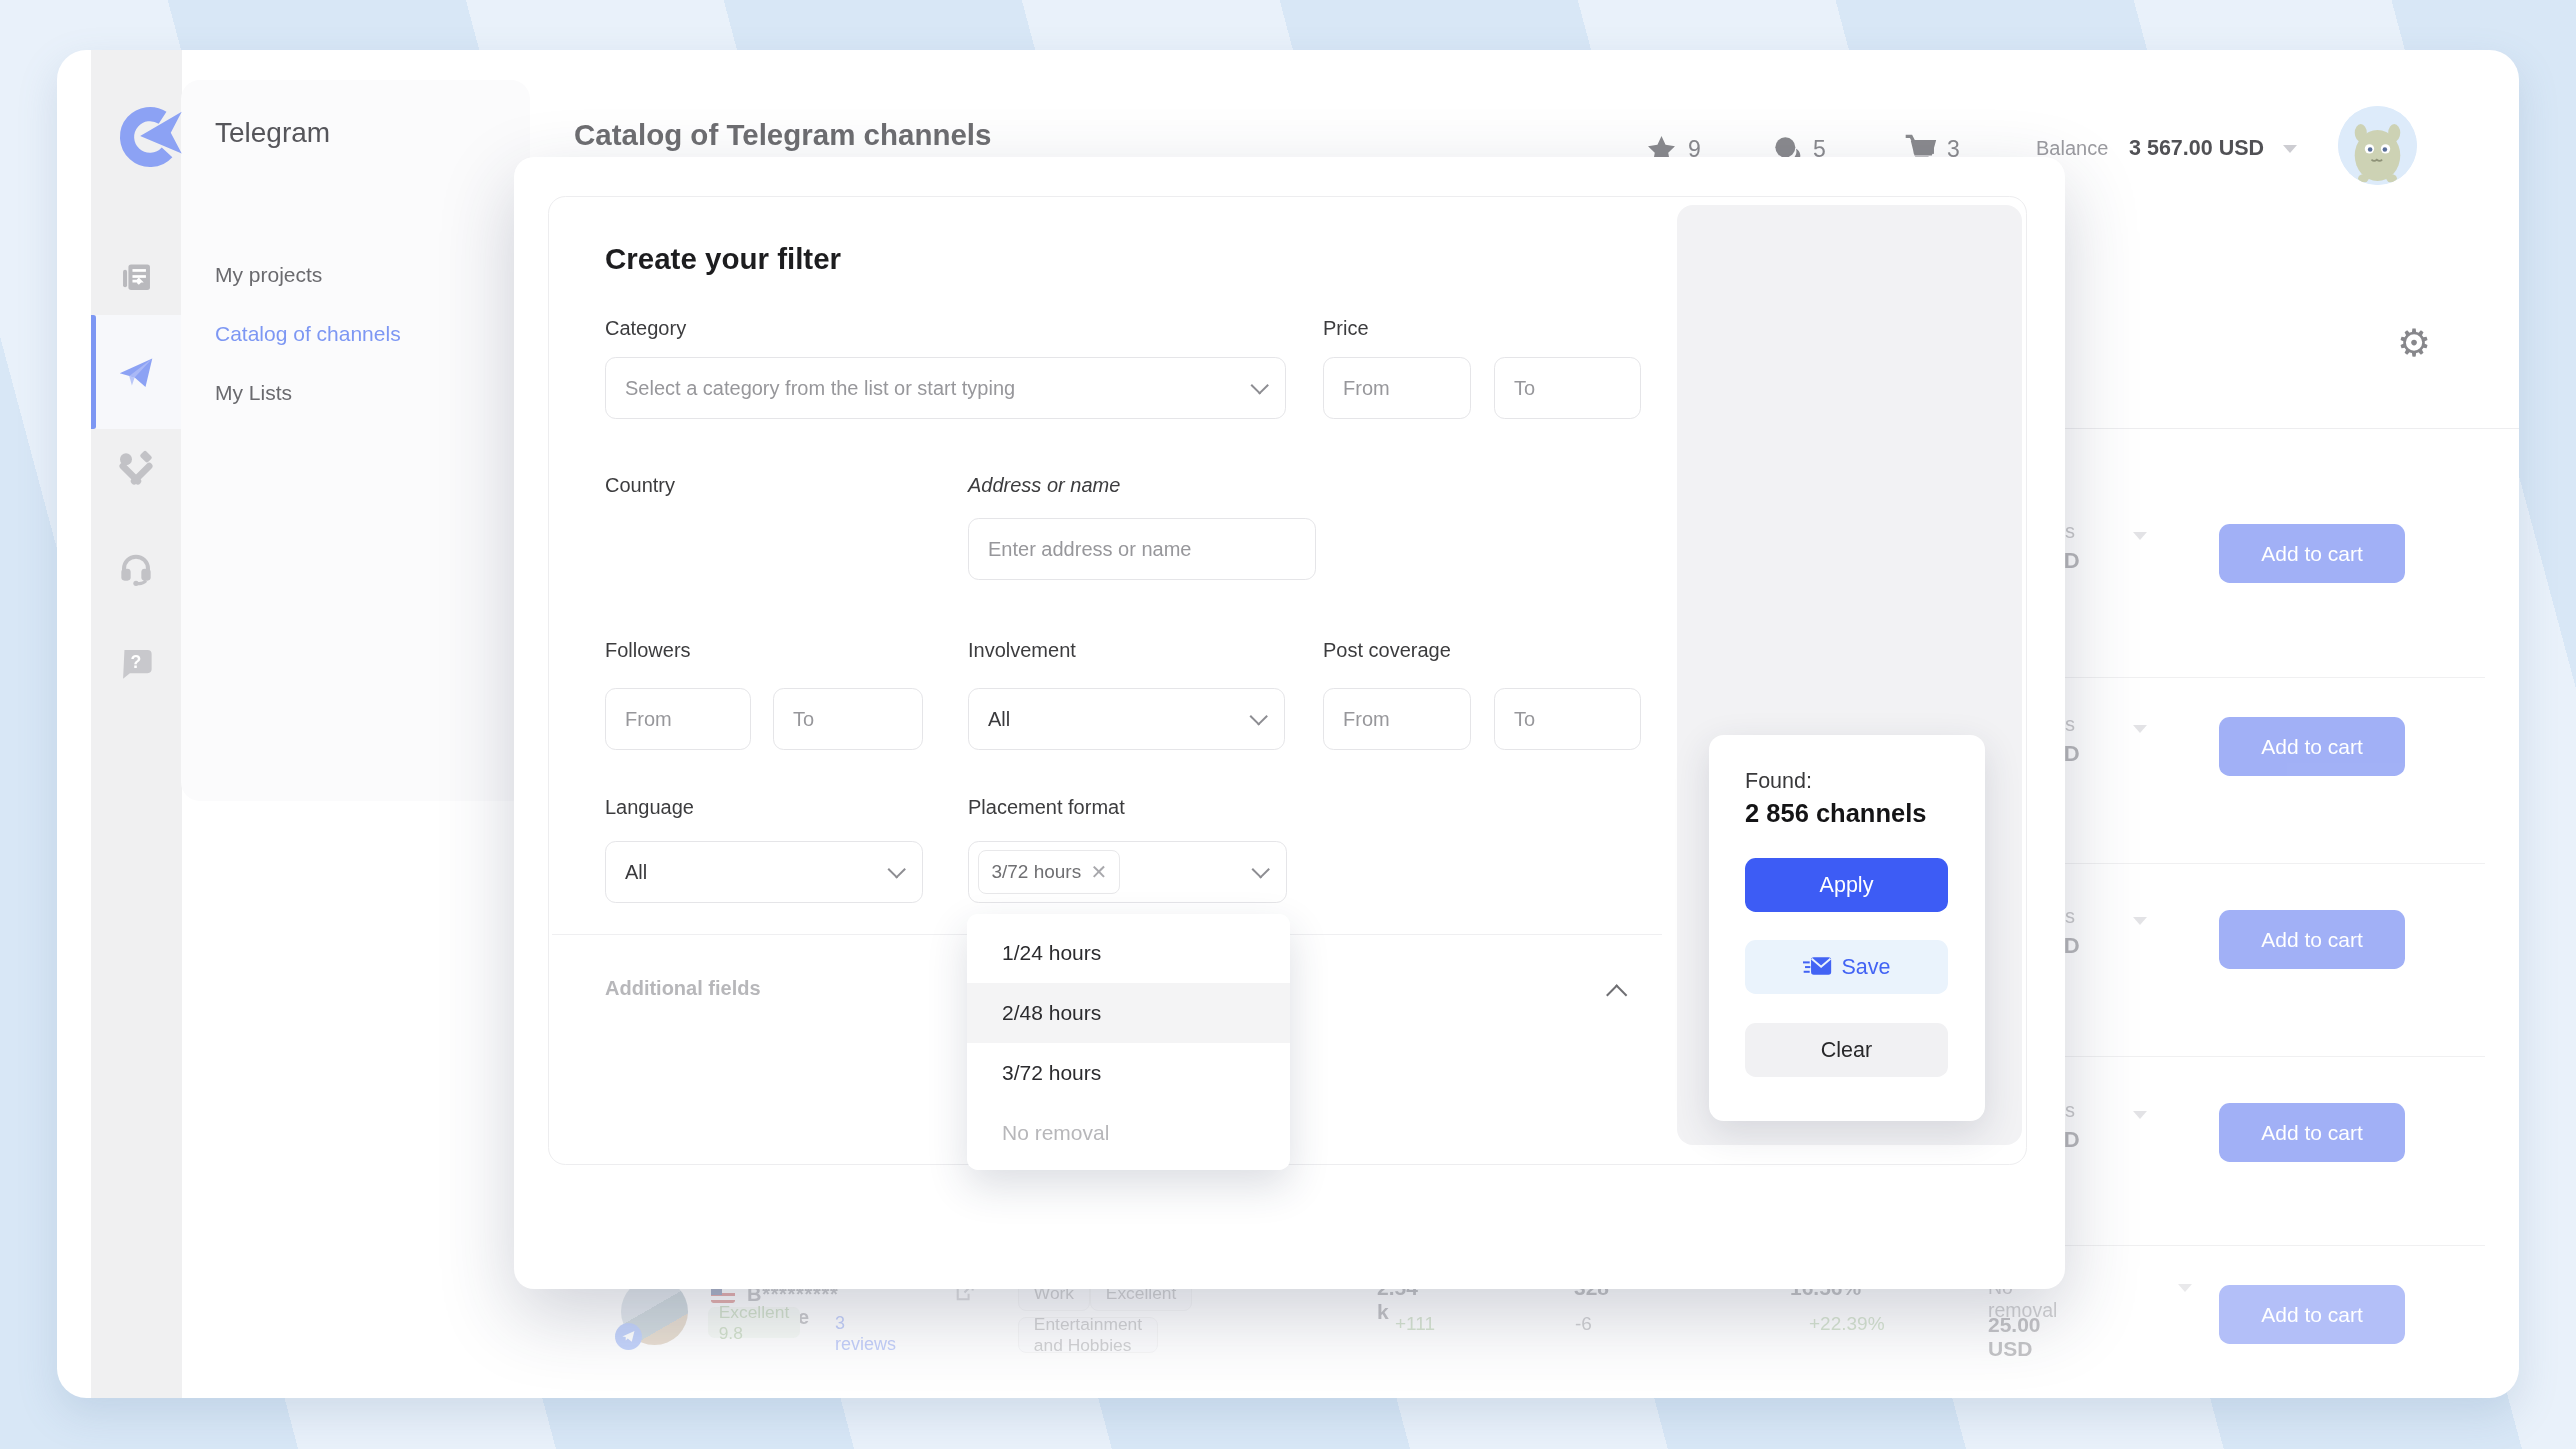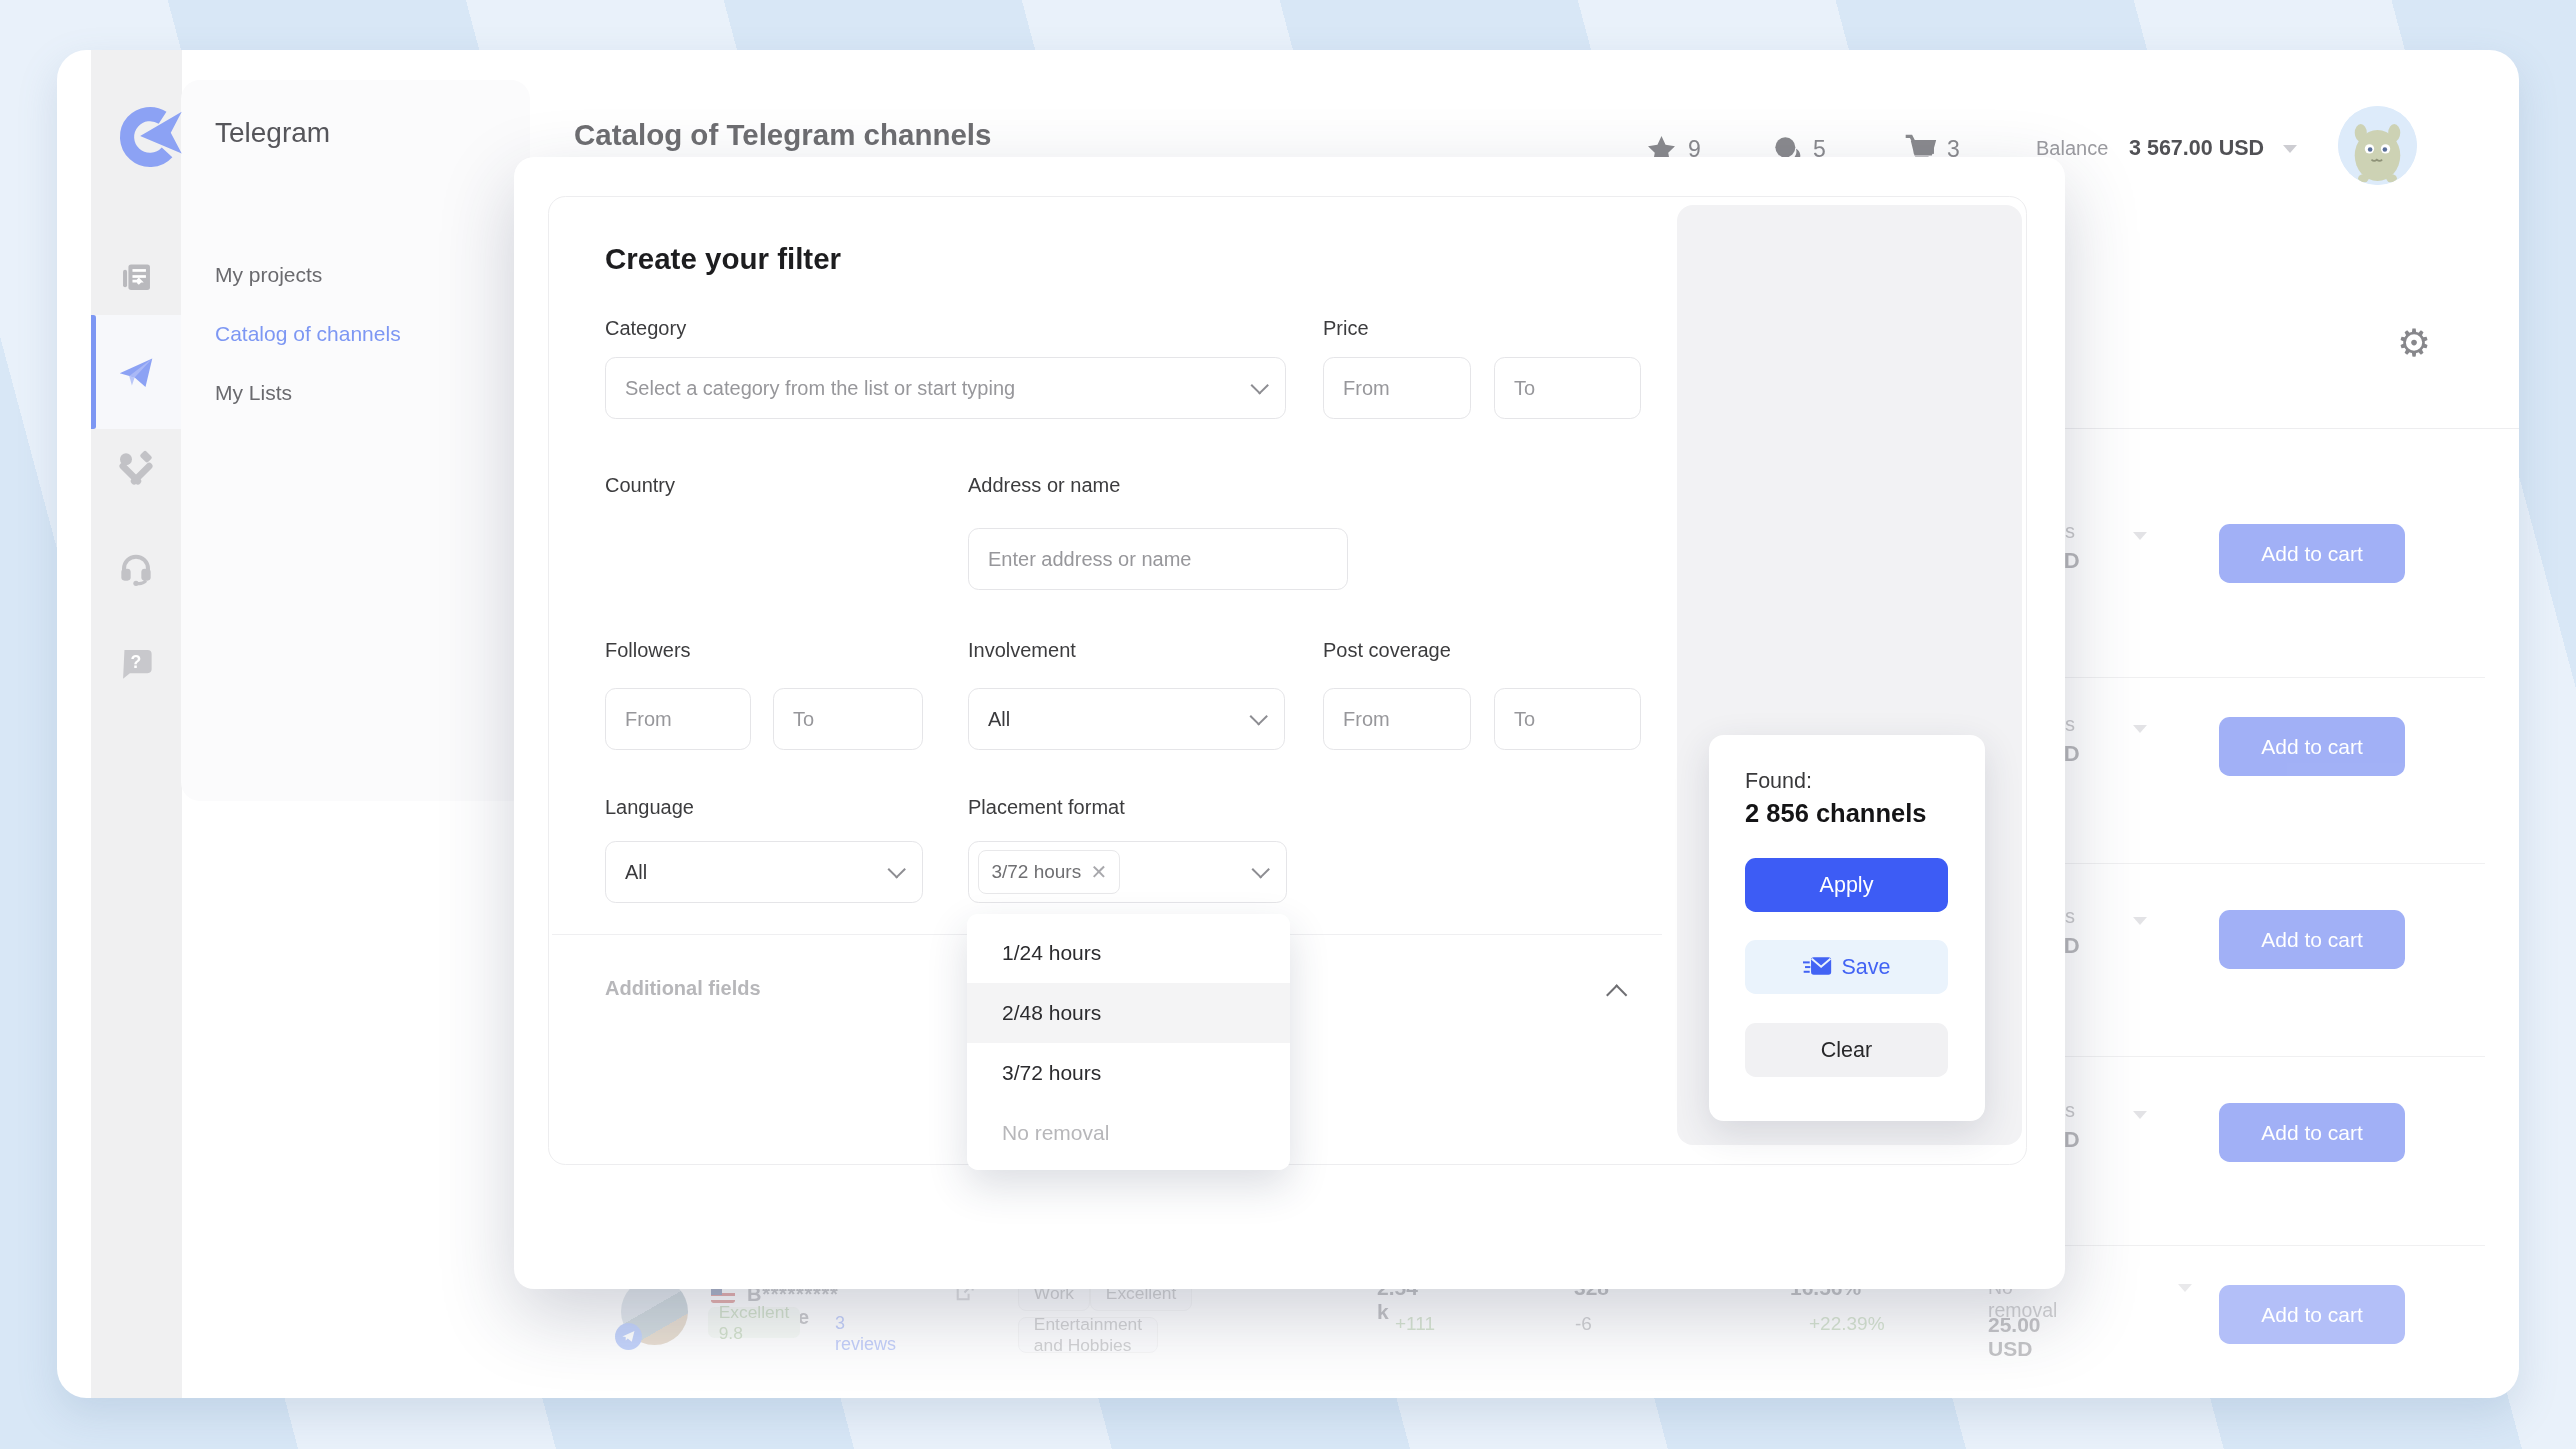--- a/index.html
+++ b/index.html
@@ -265,22 +265,22 @@
       <div class="abs lbl" style="left:91px;top:160px;">Category</div>
       <div class="abs ctrl sel" style="left:91px;top:200px;width:681px;">
         <span class="ph">Select a category from the list or start typing</span>
         <span class="chev"></span>
       </div>
       <div class="abs lbl" style="left:809px;top:160px;">Price</div>
       <input class="abs ctrl" style="left: 809px; top: 200px; width: 148px;" placeholder="From">
       <input class="abs ctrl" style="left: 980px; top: 200px; width: 147px;" placeholder="To">
 
       <div class="abs lbl" style="left:91px;top:317px;">Country</div>
-      <div class="abs lbl" style="left:454px;top:317px;">Address or name</div>
-      <input class="abs ctrl" style="left: 454px; top: 371px; width: 380px;" placeholder="Enter address or name">
+      <div class="abs lbl" style="left:454px;top:317px;font-style:italic;">Address or name</div>
+      <input class="abs ctrl" style="left: 454px; top: 361px; width: 348px;" placeholder="Enter address or name">
 
       <div class="abs lbl" style="left:91px;top:482px;">Followers</div>
       <input class="abs ctrl" style="left: 91px; top: 531px; width: 146px;" placeholder="From">
       <input class="abs ctrl" style="left: 259px; top: 531px; width: 150px;" placeholder="To">
       <div class="abs lbl" style="left:454px;top:482px;">Involvement</div>
       <div class="abs ctrl sel" style="left:454px;top:531px;width:317px;">
         <span class="val">All</span>
         <span class="chev"></span>
       </div>
       <div class="abs lbl" style="left:809px;top:482px;">Post coverage</div>

